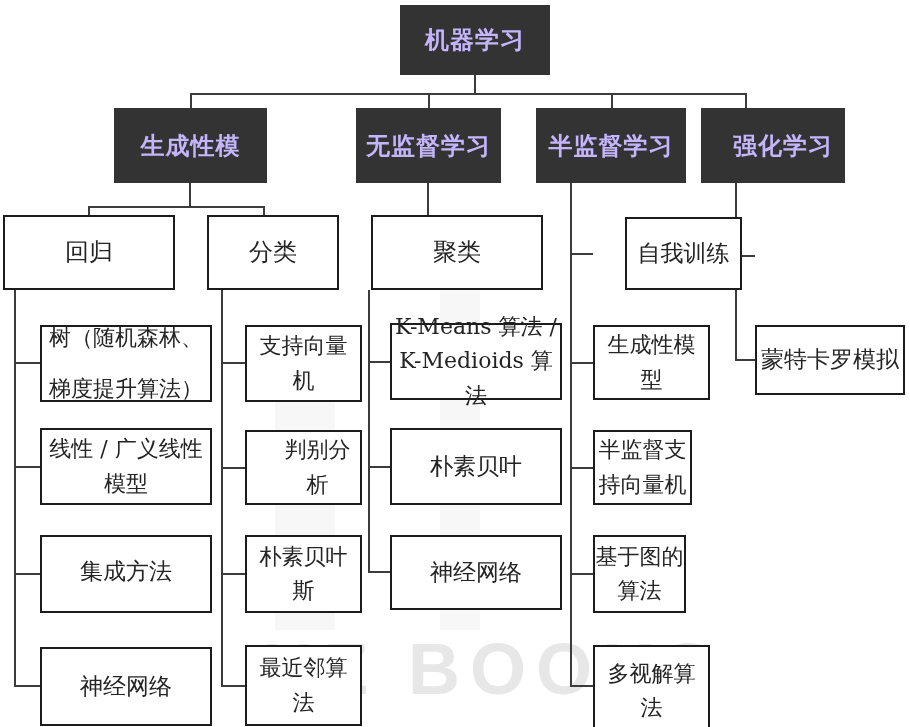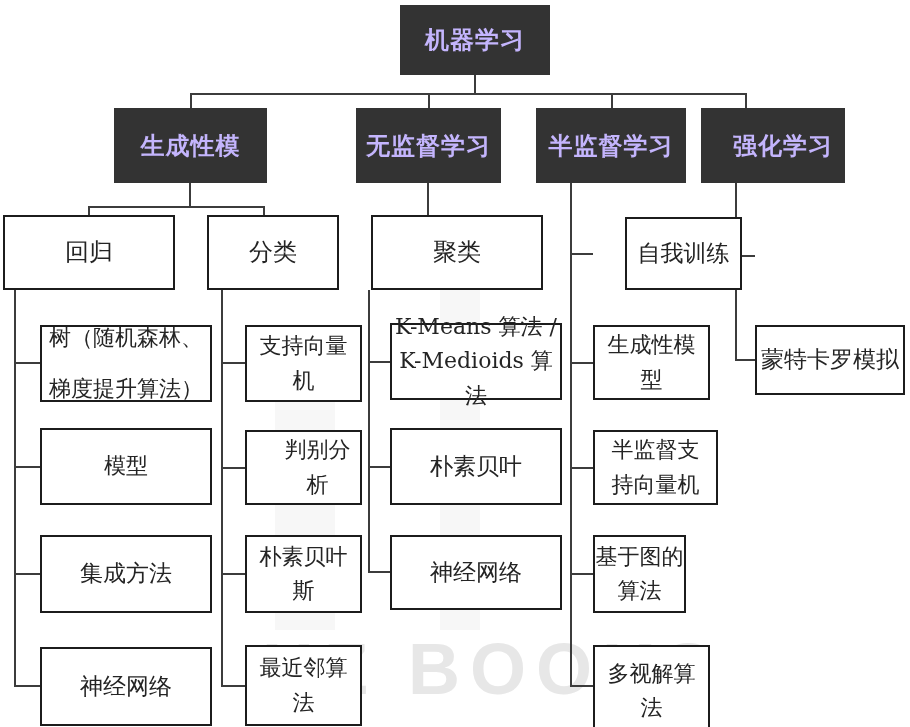--- a/index.html
+++ b/index.html
@@ -84,23 +84,24 @@
       <div>聚类</div>
     </div>
     <div class="node light" style="left: 593px; top: 217px; width: 117px; height: 73px; font-size: 23px; margin-left: 32px;">
       <div>自我训练</div>
     </div>
     <div class="node light" style="left: 40px; top: 325px; width: 172px; height: 77px; gap: 16px;">
       <div>树（随机森林、</div>
       <div>梯度提升算法）</div>
     </div>
     <div class="node light" style="left: 40px; top: 428px; width: 172px; height: 77px;">
+      <div>线性 / 广义线性</div>
       <div>模型</div>
     </div>
-    <div class="node light" style="left: 40px; top: 535px; width: 172px; height: 78px; font-size: 23px;">
+    <div class="node light" style="left: 40px; top: 535px; width: 172px; height: 78px; font-size: 23px; font-family: Liberation Mono, monospace;">
       <div>集成方法</div>
     </div>
     <div class="node light" style="left: 40px; top: 647px; width: 172px; height: 79px; font-size: 23px;">
       <div>神经网络</div>
     </div>
     <div class="node light" style="left: 245px; top: 325px; width: 117px; height: 77px;">
       <div>支持向量</div>
       <div>机</div>
     </div>
     <div class="node light" style="left: 245px; top: 430px; width: 117px; height: 75px; padding-left: 28px;">
@@ -121,21 +122,21 @@
     <div class="node light" style="left: 390px; top: 428px; width: 172px; height: 77px; font-size: 23px;">
       <div>朴素贝叶</div>
     </div>
     <div class="node light" style="left: 390px; top: 535px; width: 172px; height: 75px; font-size: 23px;">
       <div>神经网络</div>
     </div>
     <div class="node light" style="left: 593px; top: 325px; width: 117px; height: 75px;">
       <div>生成性模</div>
       <div>型</div>
     </div>
-    <div class="node light" style="left: 593px; top: 430px; width: 125px; height: 75px; font-family: Liberation Serif, serif;">
+    <div class="node light" style="left: 593px; top: 430px; width: 99px; height: 75px; font-family: Liberation Serif, serif;">
       <div>半监督支</div>
       <div>持向量机</div>
     </div>
     <div class="node light" style="left: 593px; top: 535px; width: 93px; height: 78px;">
       <div>基于图的</div>
       <div>算法</div>
     </div>
     <div class="node light" style="left: 593px; top: 645px; width: 117px; height: 92px;">
       <div>多视解算</div>
       <div>法</div>

